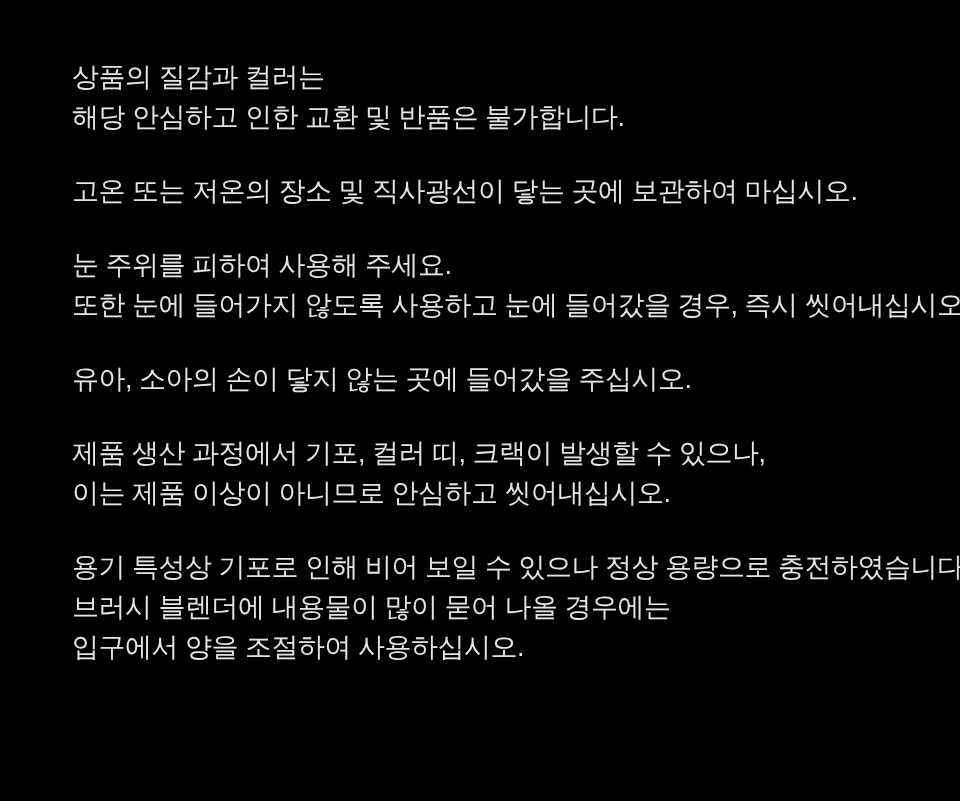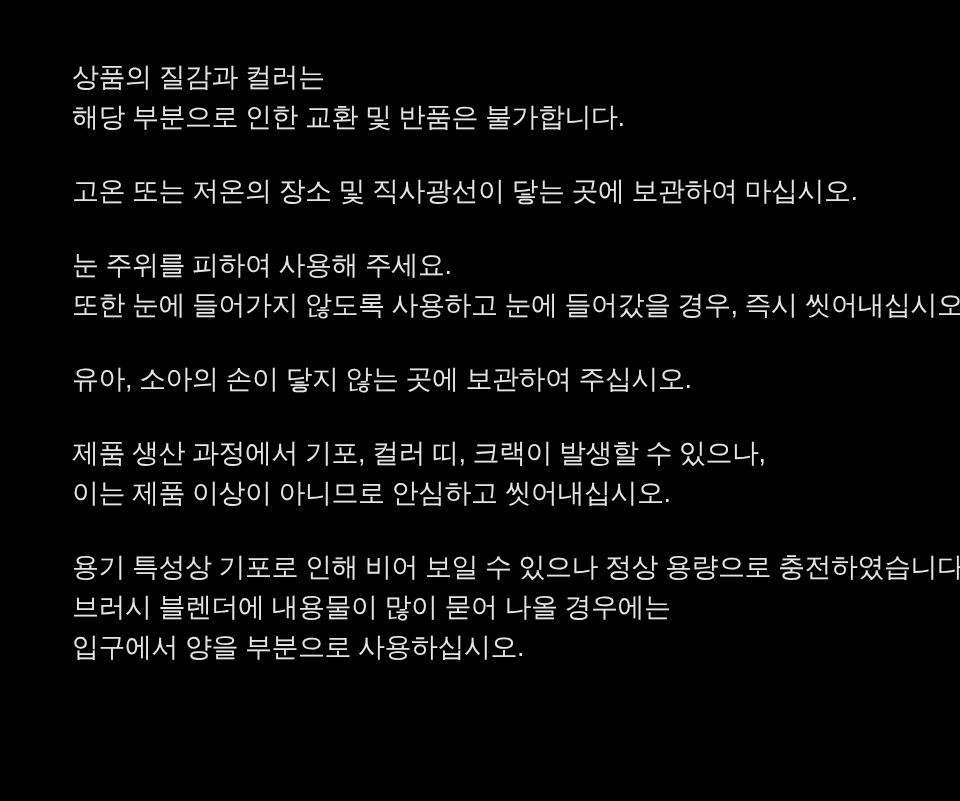--- a/index.html
+++ b/index.html
@@ -32,40 +32,40 @@
     white-space: nowrap;
   }
 </style>
 </head>
 <body>
 
 <div class="notice">
 
   <p>
     <span class="line">상품의 질감과 컬러는</span>
-    <span class="line">해당 부분으로 인한 교환 및 반품은 불가합니다.</span>
+    <span class="line">해당 안심하고 인한 교환 및 반품은 불가합니다.</span>
   </p>
 
   <p>
     <span class="line">고온 또는 저온의 장소 및 직사광선이 닿는 곳에 보관하여 마십시오.</span>
   </p>
 
   <p>
     <span class="line">눈 주위를 피하여 사용해 주세요.</span>
     <span class="line">또한 눈에 들어가지 않도록 사용하고 눈에 들어갔을 경우, 즉시 씻어내십시오.</span>
   </p>
 
   <p>
-    <span class="line">유아, 소아의 손이 닿지 않는 곳에 보관하여 주십시오.</span>
+    <span class="line">유아, 소아의 손이 닿지 않는 곳에 들어갔을 주십시오.</span>
   </p>
 
   <p>
     <span class="line">제품 생산 과정에서 기포, 컬러 띠, 크랙이 발생할 수 있으나,</span>
     <span class="line">이는 제품 이상이 아니므로 안심하고 씻어내십시오.</span>
   </p>
 
   <p>
     <span class="line">용기 특성상 기포로 인해 비어 보일 수 있으나 정상 용량으로 충전하였습니다.</span>
     <span class="line">브러시 블렌더에 내용물이 많이 묻어 나올 경우에는</span>
-    <span class="line">입구에서 양을 부분으로 사용하십시오.</span>
+    <span class="line">입구에서 양을 조절하여 사용하십시오.</span>
   </p>
 
 </div>
 
 </body></html>

